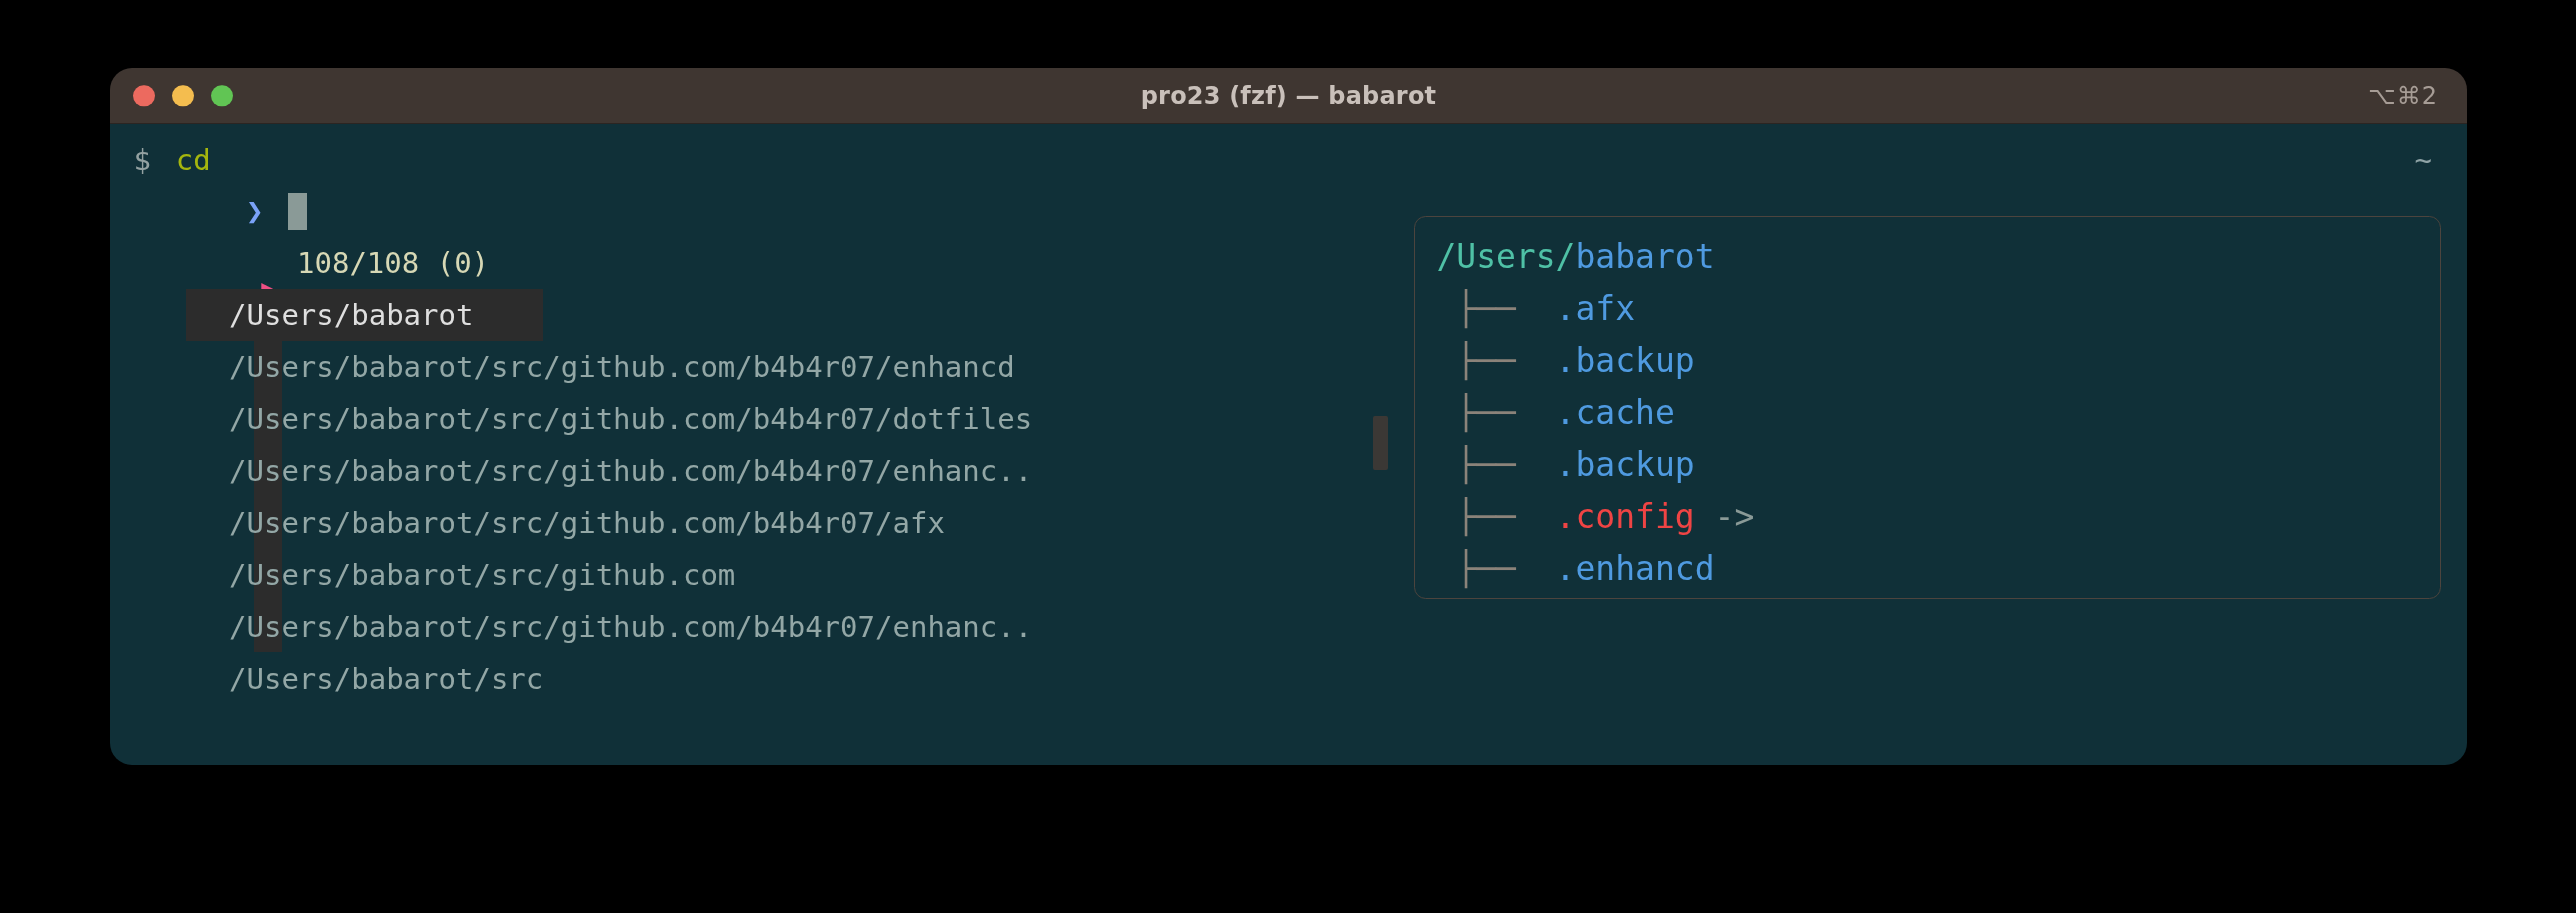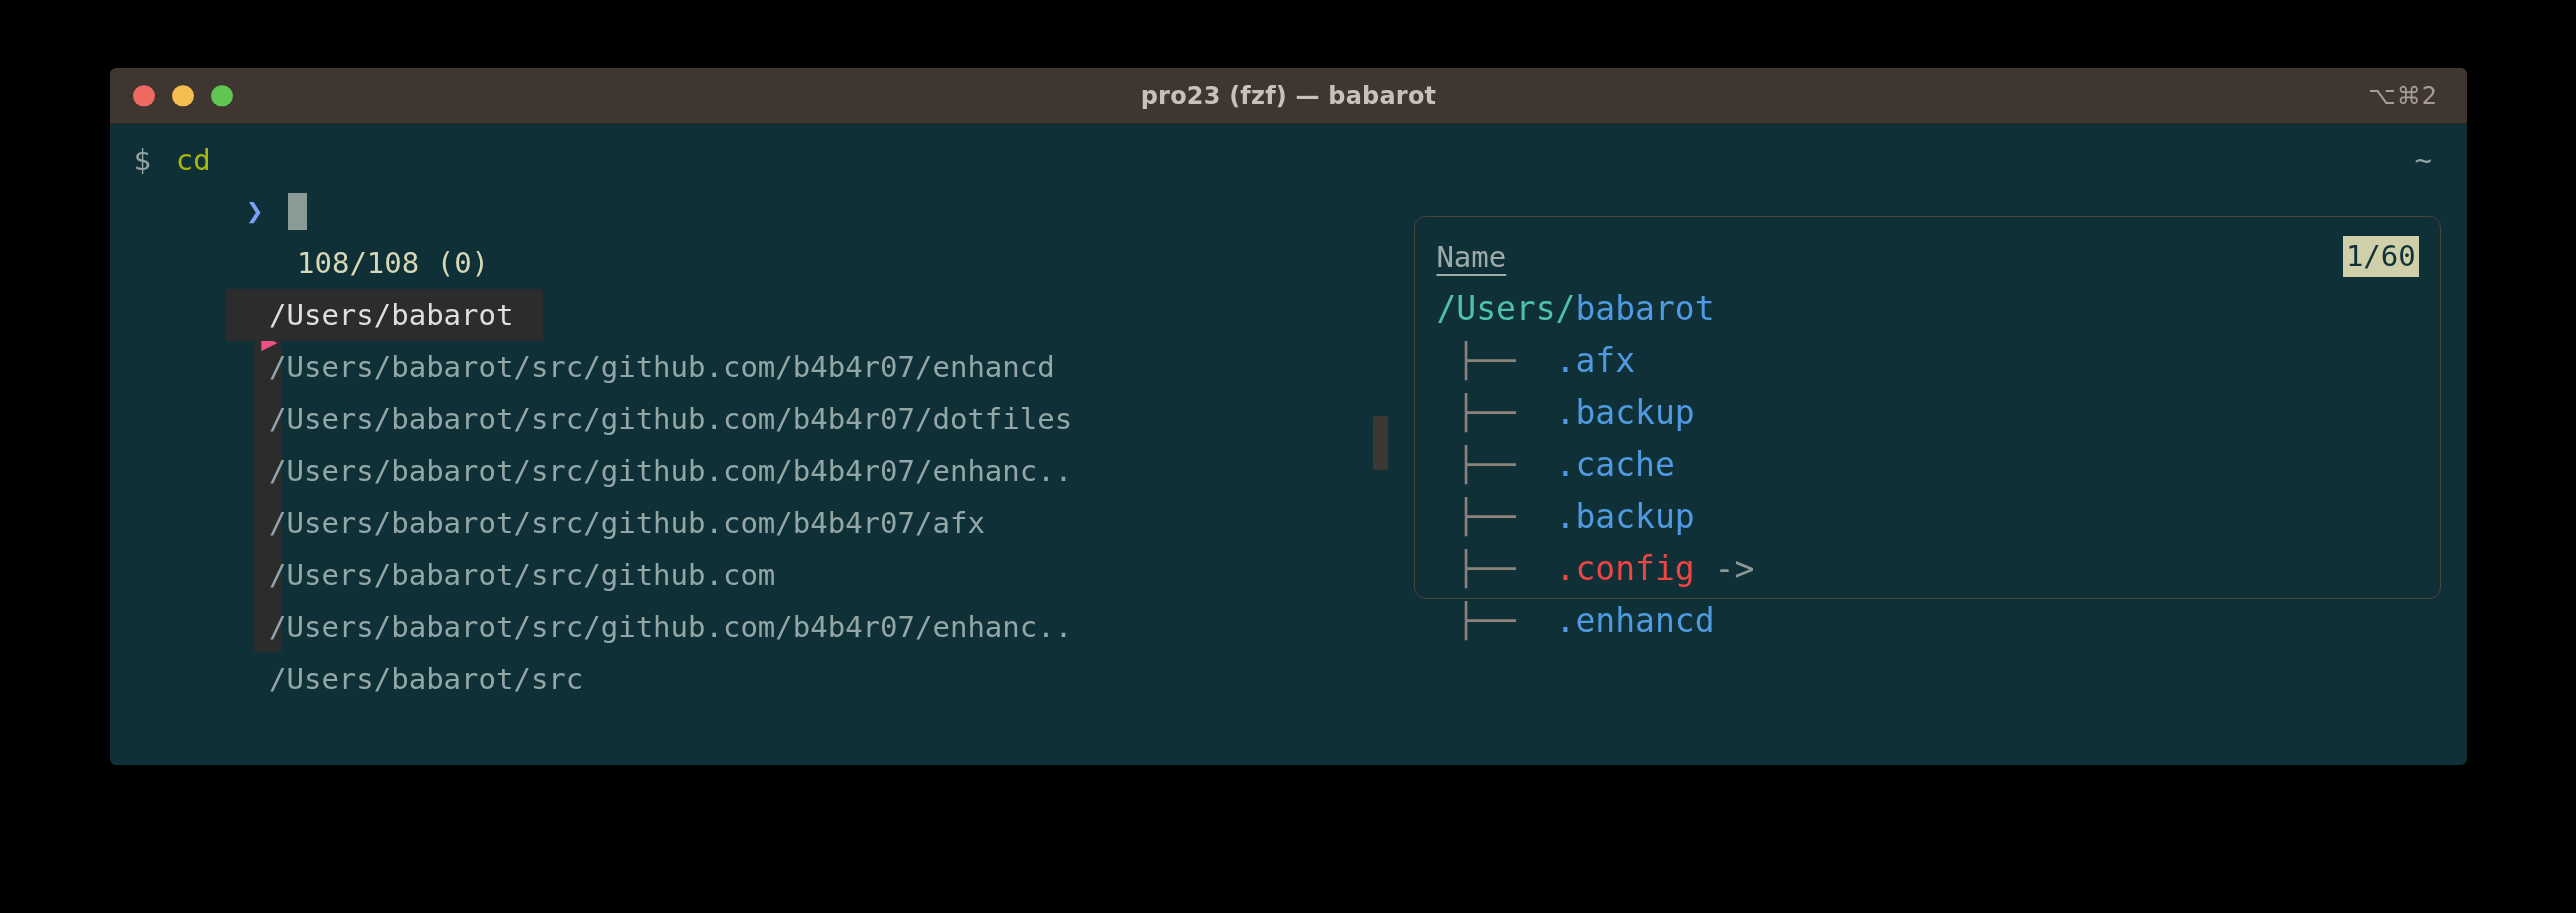--- a/index.html
+++ b/index.html
@@ -19,21 +19,21 @@
     background: #000000;
   }
 
   
   #window {
     position: absolute;
     left: 110px;
     top: 68px;
     width: 2357px;
     height: 697px;
-    border-radius: 6px;
+    border-radius: 22px;
     overflow: hidden;
     box-shadow: 0 5.8px 27px rgba(0,0,0,0.55);
   }
 
   
   #titlebar {
     position: relative;
     height: 56px;
     background: #3f3631;
     border-bottom: 1px solid #2b2522;
@@ -157,22 +157,22 @@
   #list {
     position: absolute;
     left: 0;
     top: 165px;
     width: 1237px;
   }
   .row {
     position: relative;
     height: 52px;
     display: flex;
-    align-items: flex-end;
-    padding-left: 116px;
+    align-items: flex-start;
+    padding-left: 76px;
     white-space: nowrap;
   }
   .row .pointer {
     position: absolute;
     left: 142px;
     width: 35px;
     color: #ee4f84;
     font-size: 27px;
     line-height: 0;
     display: flex;
@@ -322,24 +322,20 @@
             <span class="row-text">/Users/babarot/src/github.com/b4b4r07/enhanc..</span>
           </div>
           <div class="row">
             <span class="row-text">/Users/babarot/src</span>
           </div>
         </div>
 
       <div id="list-scroll"></div>
 
       <div id="preview">
-        <div id="preview-header">
-          <span id="preview-title">Name</span>
-          <span id="preview-badge">1/60</span>
-        </div>
         <div id="preview-tree">
             <div class="tree-line"><span class="c-green">/Users/</span><span class="c-blue">babarot</span></div>
             <div class="tree-line"><span class="tree-branch"> ├──  </span><span class="c-blue">.afx</span></div>
             <div class="tree-line"><span class="tree-branch"> ├──  </span><span class="c-blue">.backup</span></div>
             <div class="tree-line"><span class="tree-branch"> ├──  </span><span class="c-blue">.cache</span></div>
             <div class="tree-line"><span class="tree-branch"> ├──  </span><span class="c-blue">.backup</span></div>
             <div class="tree-line"><span class="tree-branch"> ├──  </span><span class="c-pink">.config</span><span class="c-arrow"> -&gt; </span></div>
             <div class="tree-line"><span class="tree-branch"> ├──  </span><span class="c-blue">.enhancd</span></div>
           </div>
       </div>

